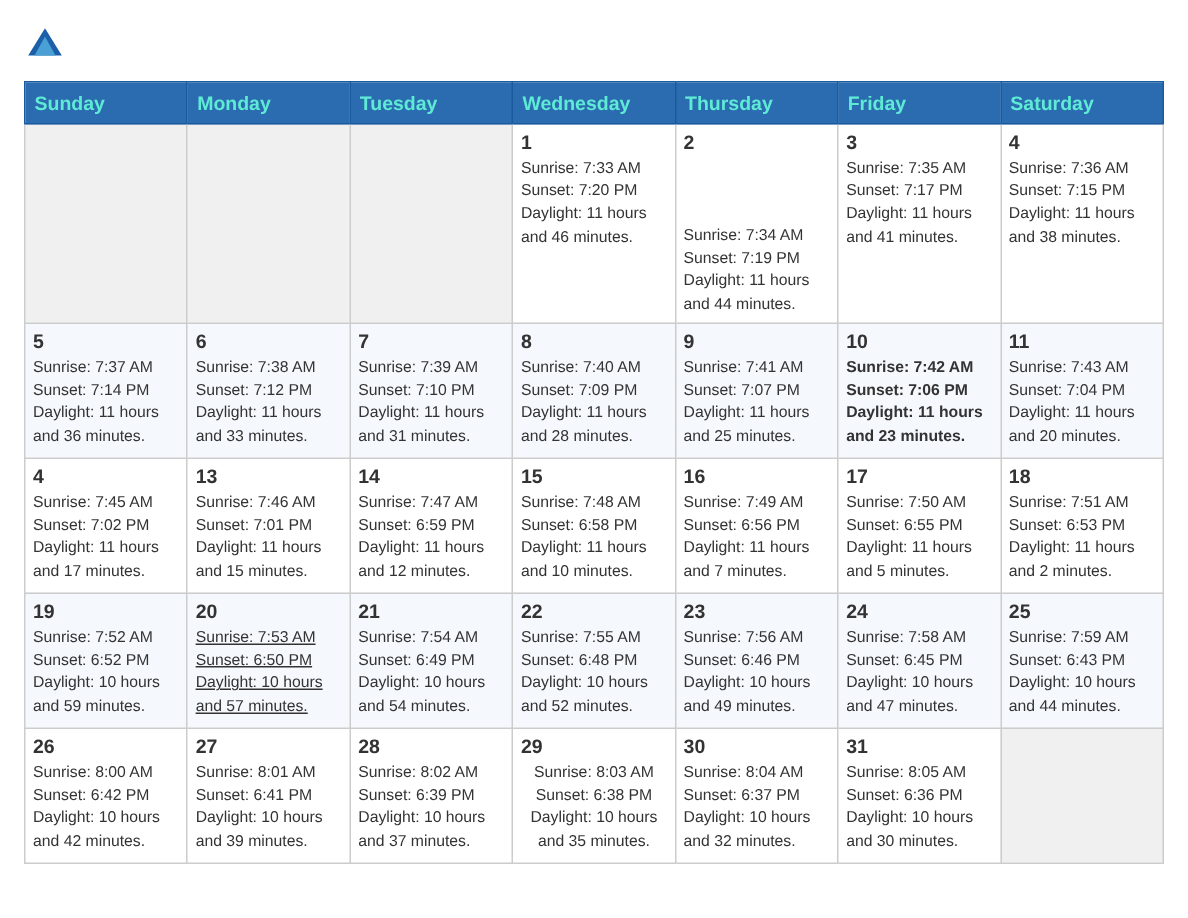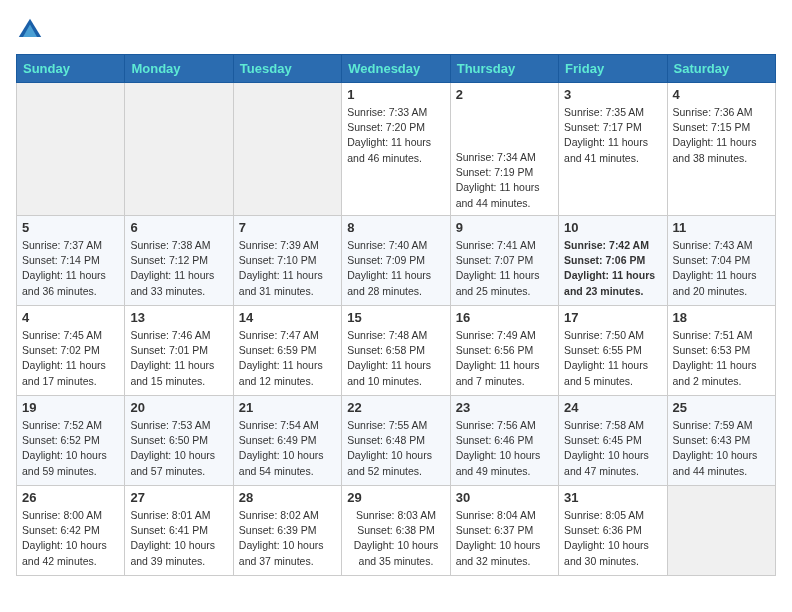--- a/index.html
+++ b/index.html
@@ -245,21 +245,21 @@
       </tr>
       <tr>
         <td>
           <span class="day-number">19</span>
           <div class="day-info" style="white-space: pre-line;">Sunrise: 7:52 AM
 Sunset: 6:52 PM
 Daylight: 10 hours and 59 minutes.</div>
         </td>
         <td>
           <span class="day-number">20</span>
-          <div class="day-info" style="white-space: pre-line;">Sunrise: 7:53 AM
+          <div class="day-info" style="white-space: pre-line; text-decoration: underline;">Sunrise: 7:53 AM
 Sunset: 6:50 PM
 Daylight: 10 hours and 57 minutes.</div>
         </td>
         <td>
           <span class="day-number">21</span>
           <div class="day-info" style="white-space: pre-line;">Sunrise: 7:54 AM
 Sunset: 6:49 PM
 Daylight: 10 hours and 54 minutes.</div>
         </td>
         <td>

